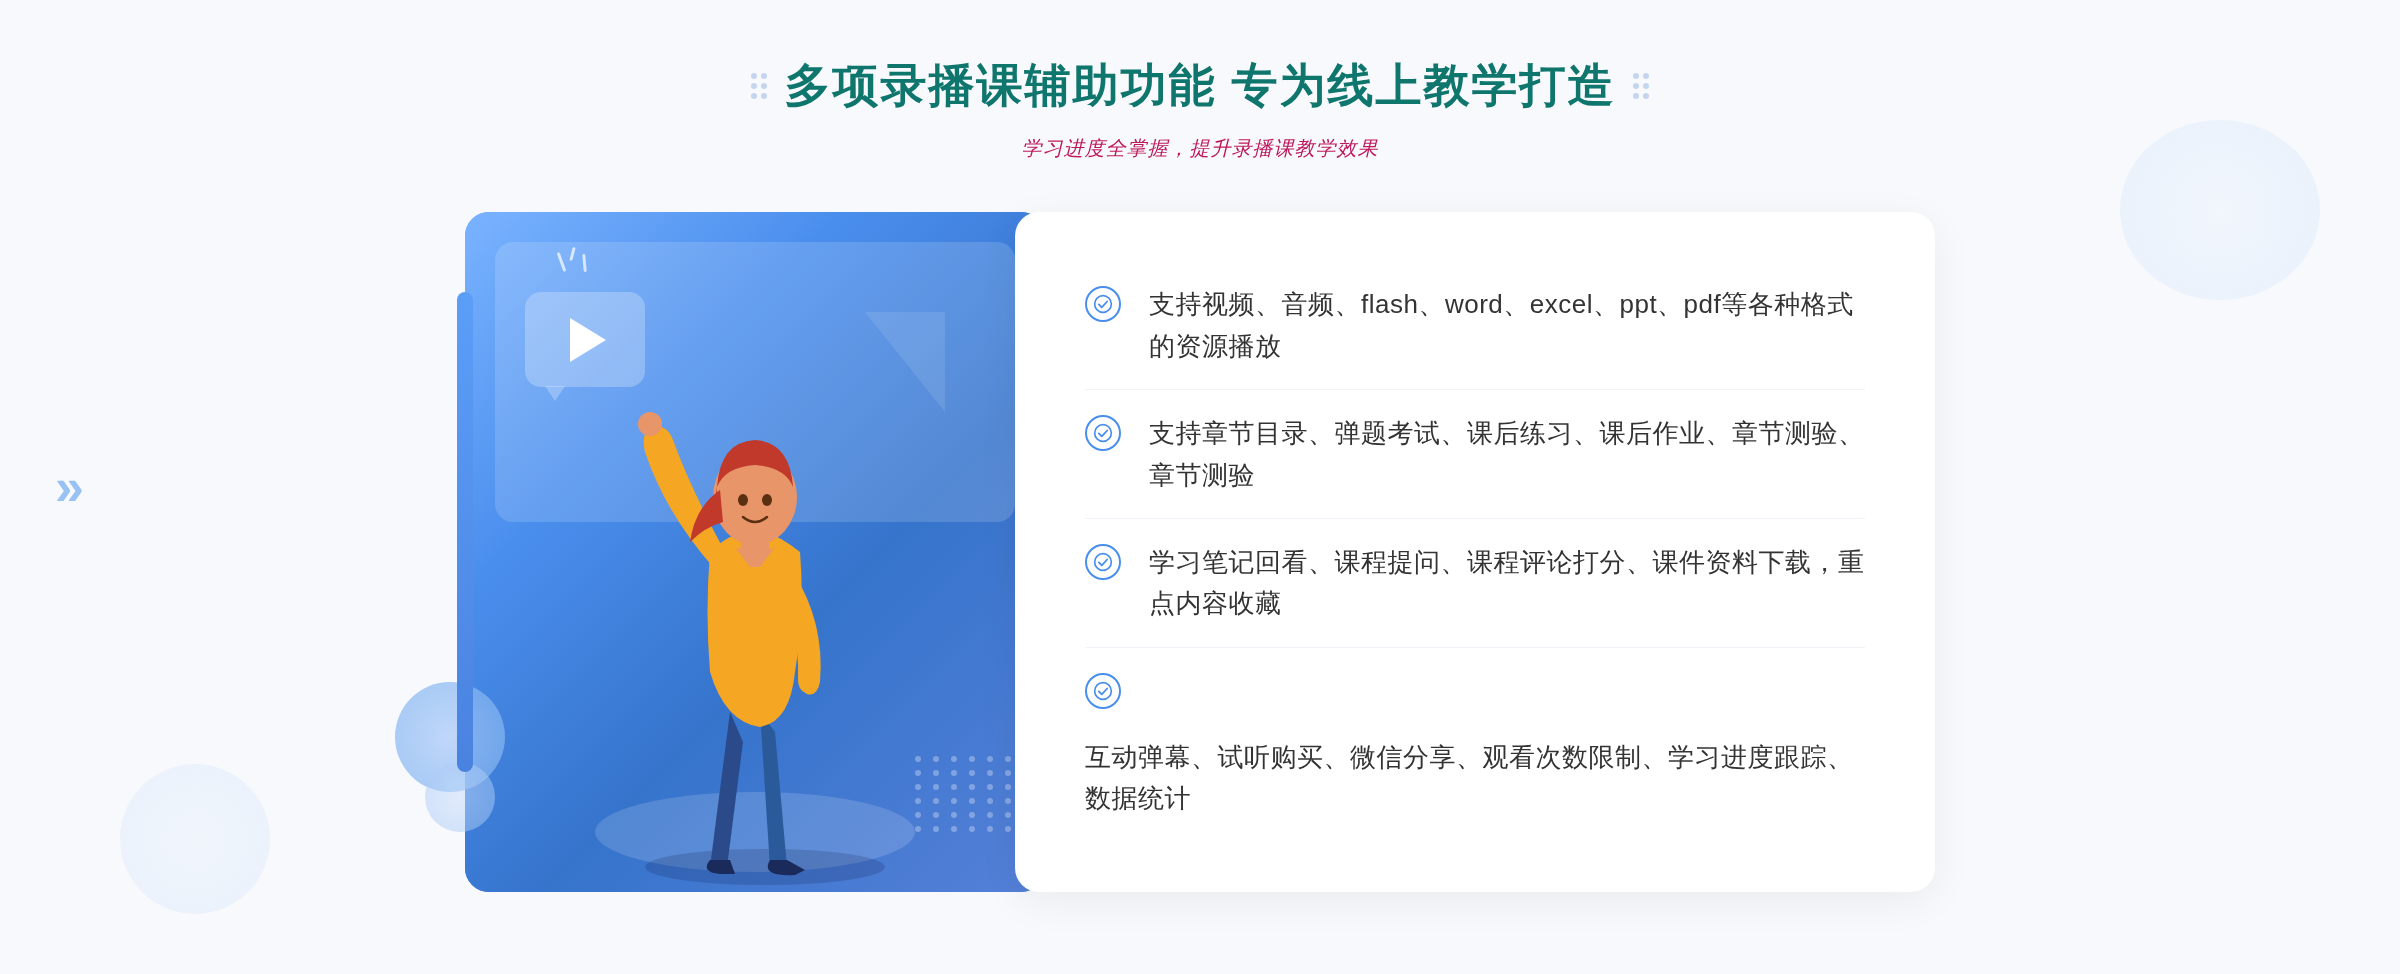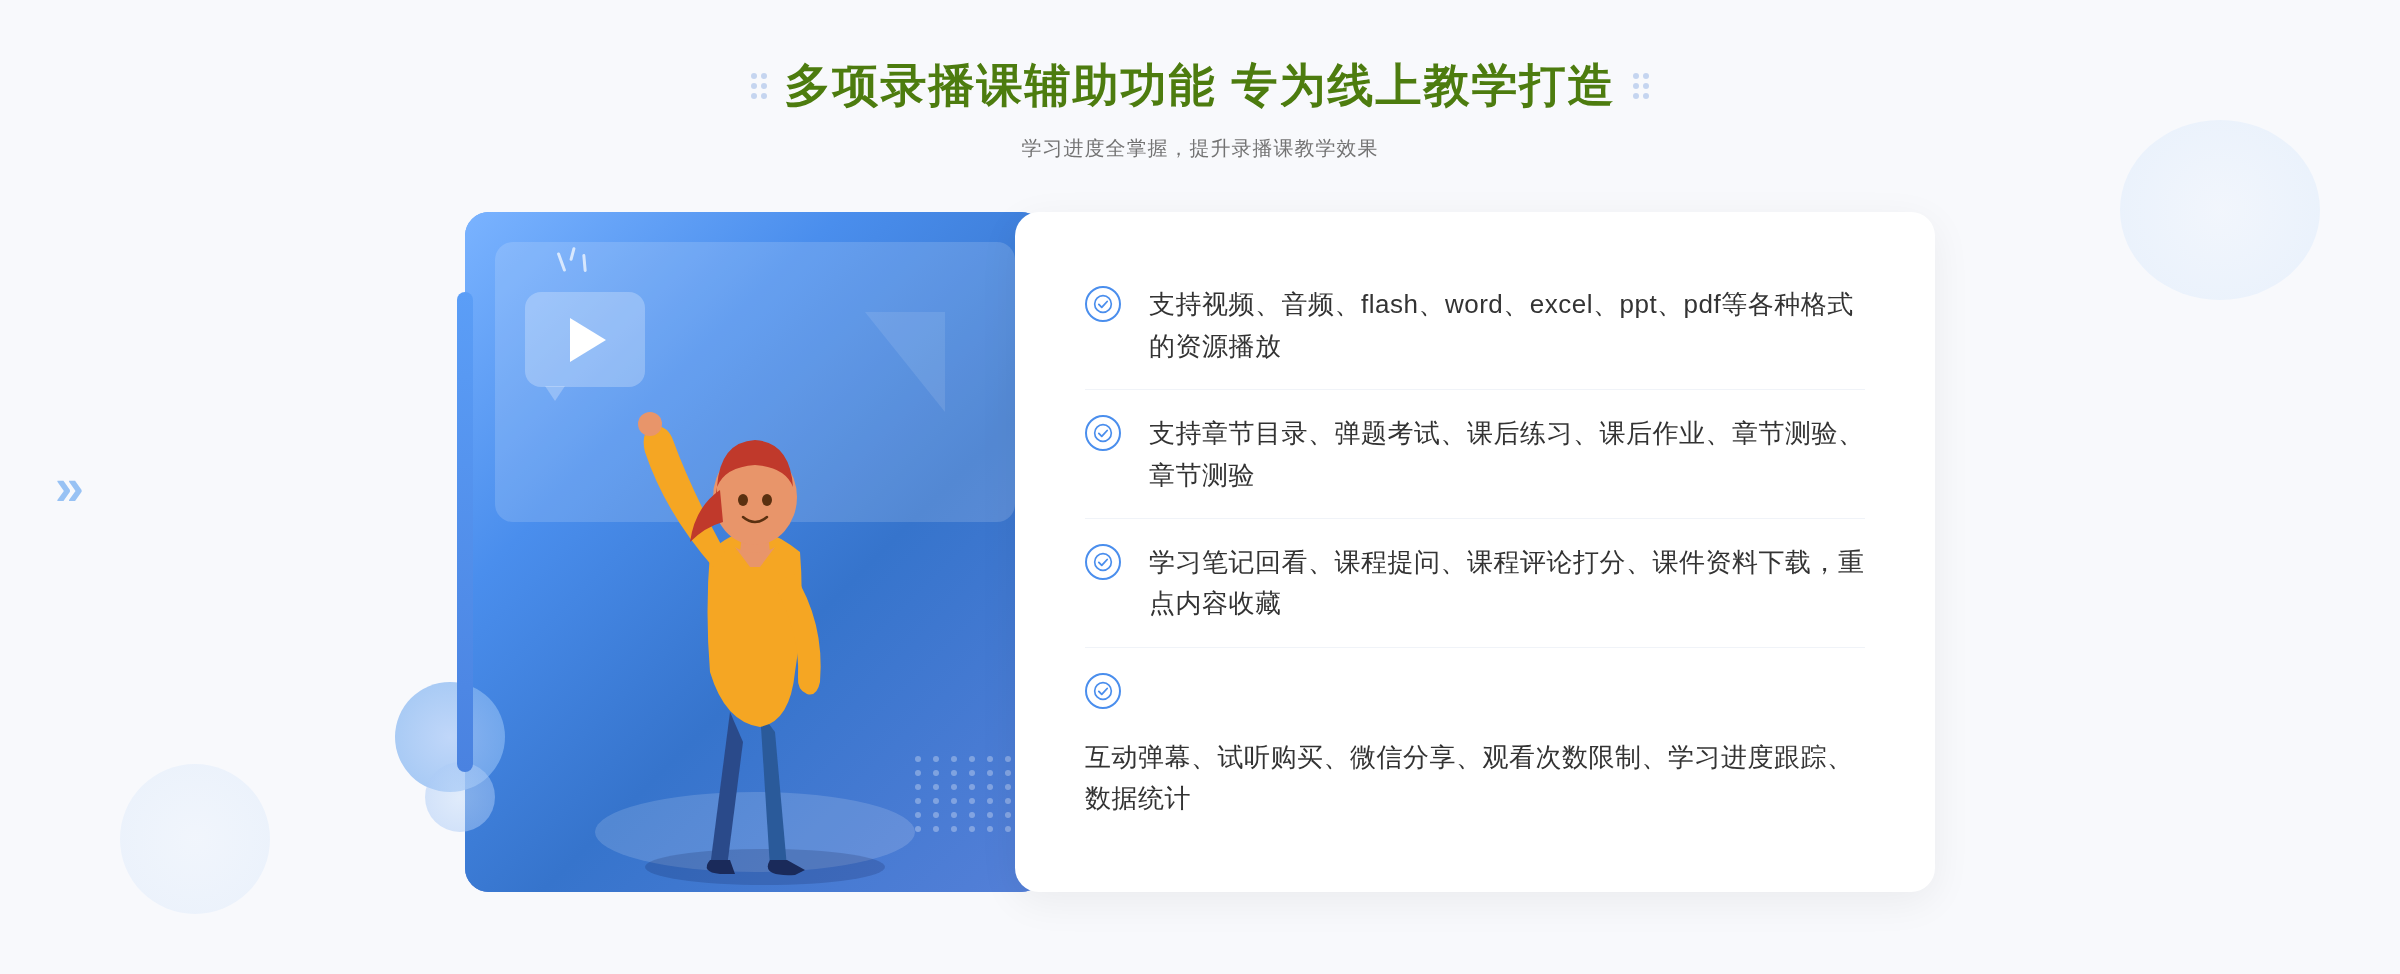--- a/index.html
+++ b/index.html
@@ -58,29 +58,30 @@
       width: 6px;
       height: 6px;
       border-radius: 50%;
       background: #c5d5f0;
       display: inline-block;
     }
 
     .main-title {
       font-size: 46px;
       font-weight: 600;
-      color: #4d7c0f;
+      color: #0f766e;
       letter-spacing: 2px;
     }
 
     .sub-title {
       font-size: 20px;
-      color: #737373;
+      color: #be185d;
       letter-spacing: 1px;
       font-weight: 400;
+      font-style: italic;
     }
 
     
     .main-content {
       display: flex;
       align-items: center;
       justify-content: center;
       margin-top: 50px;
       width: 1600px;
       position: relative;

